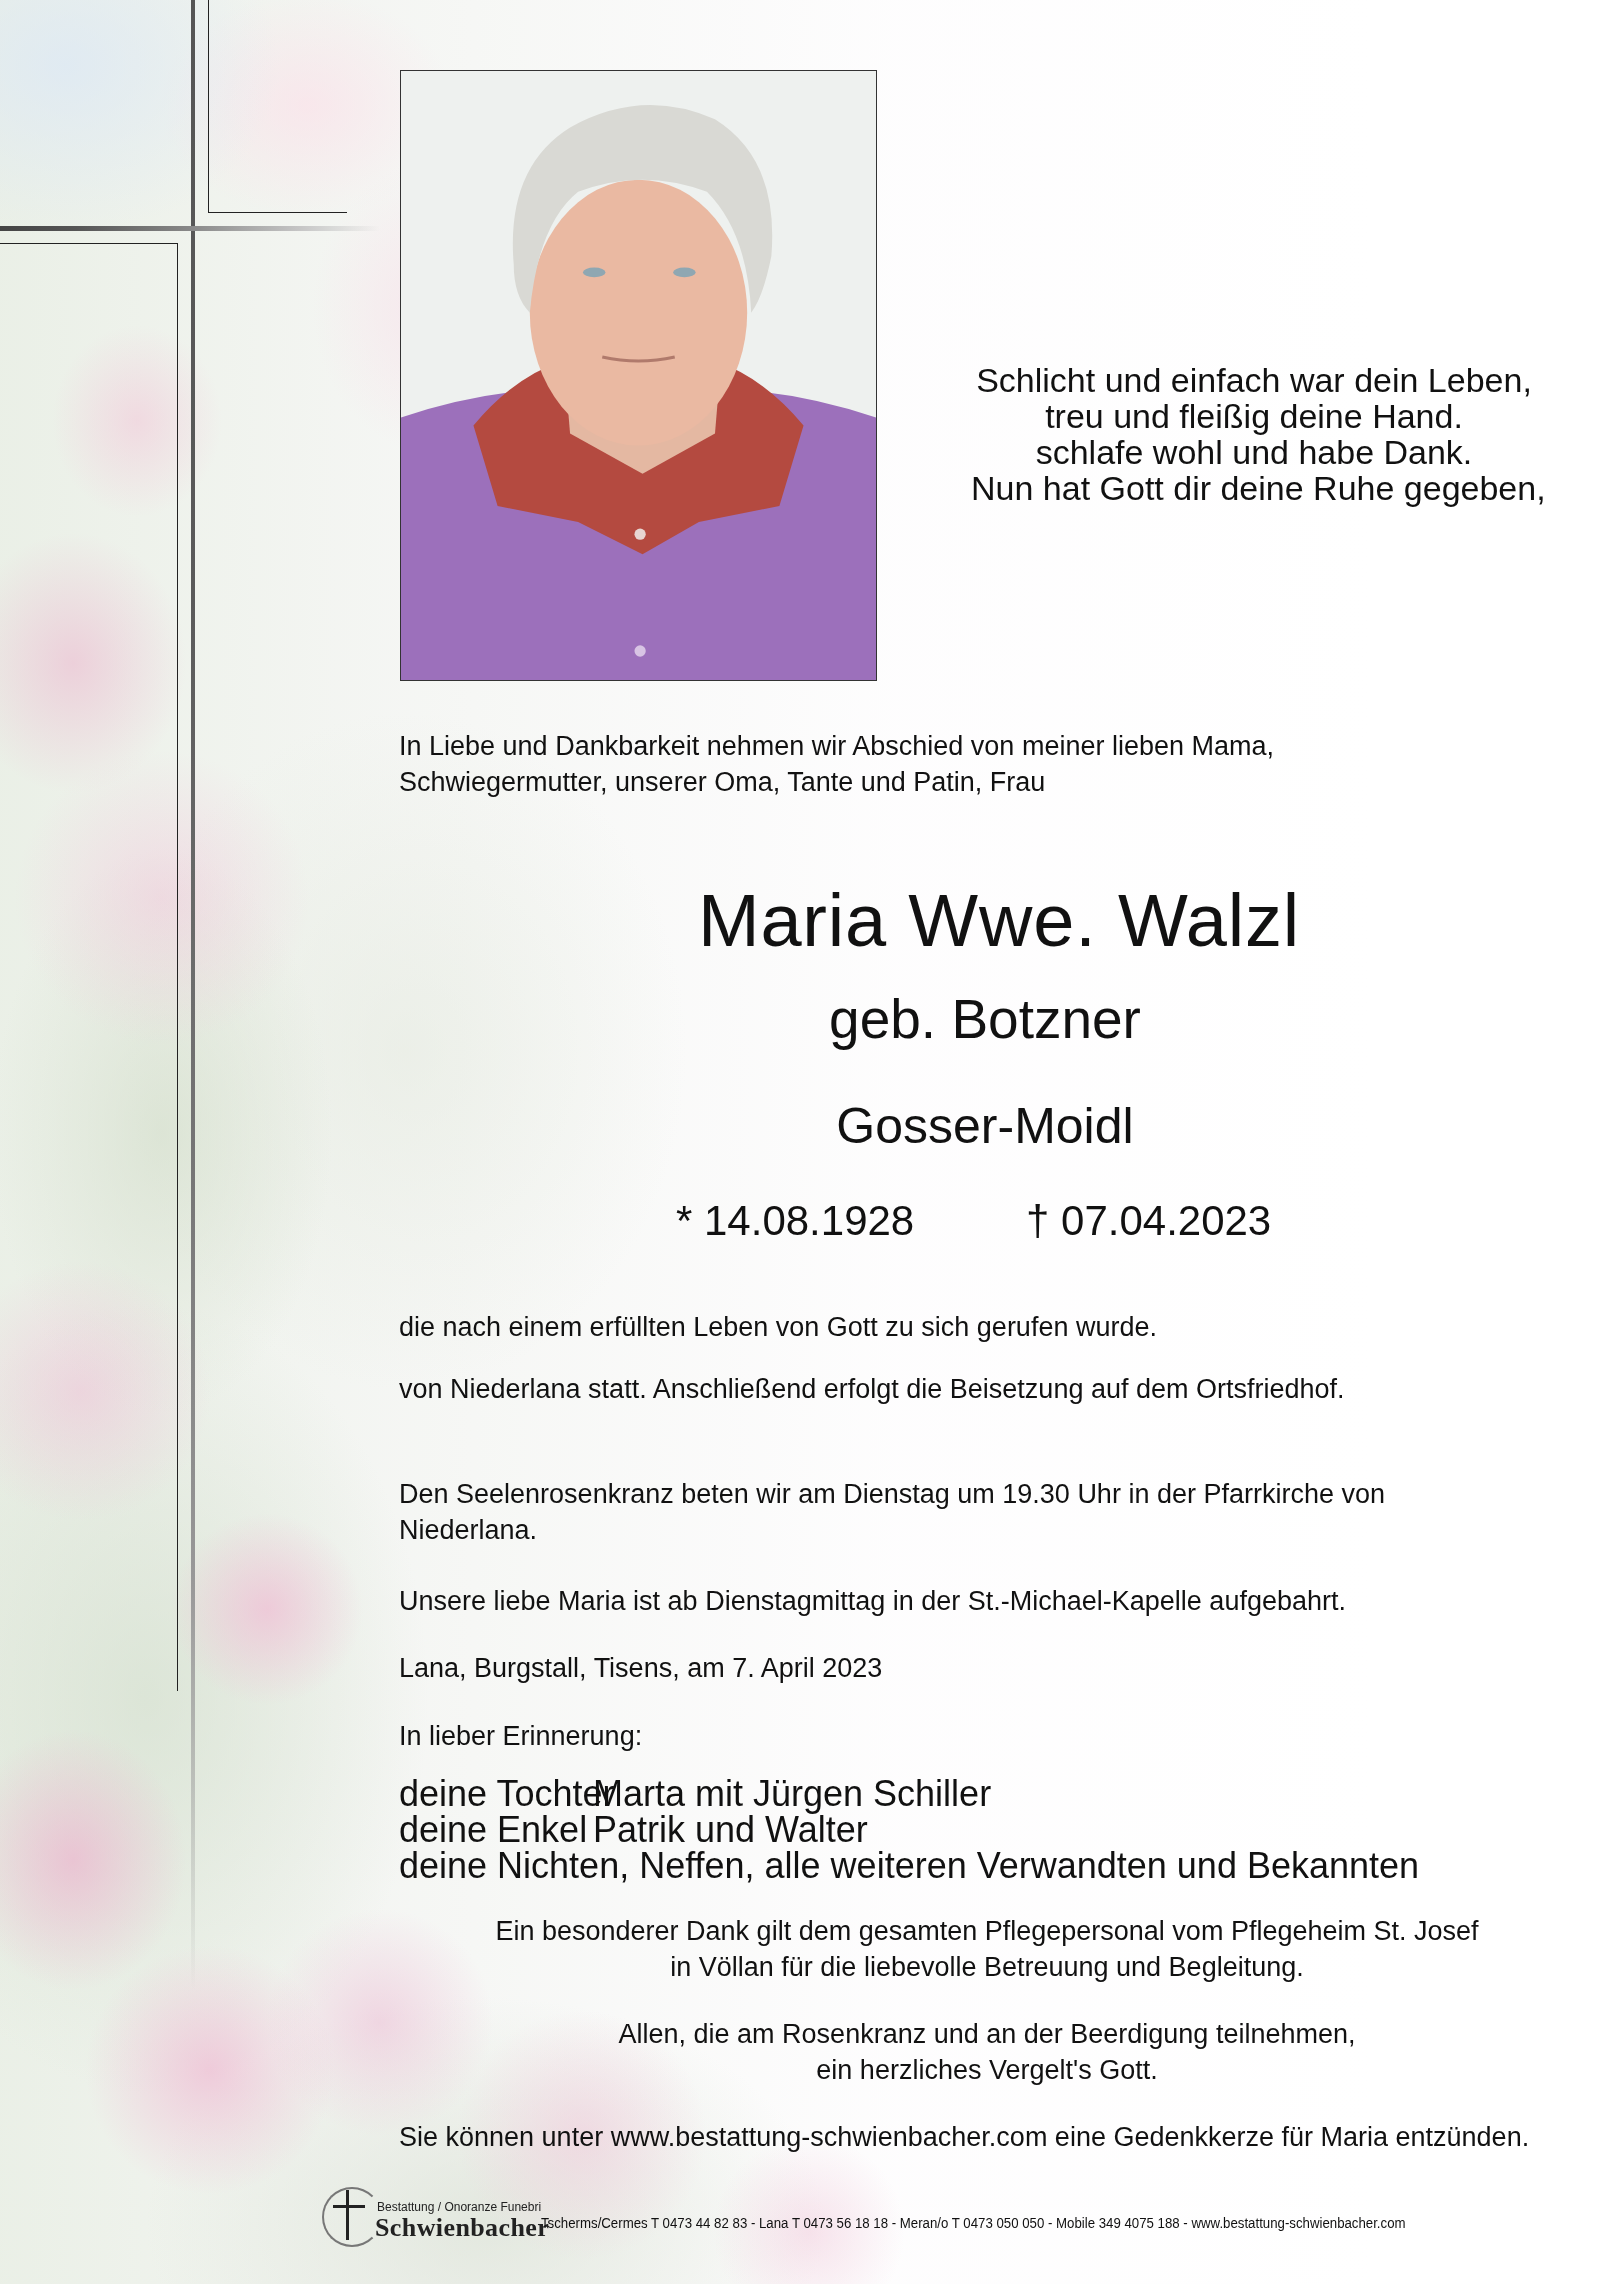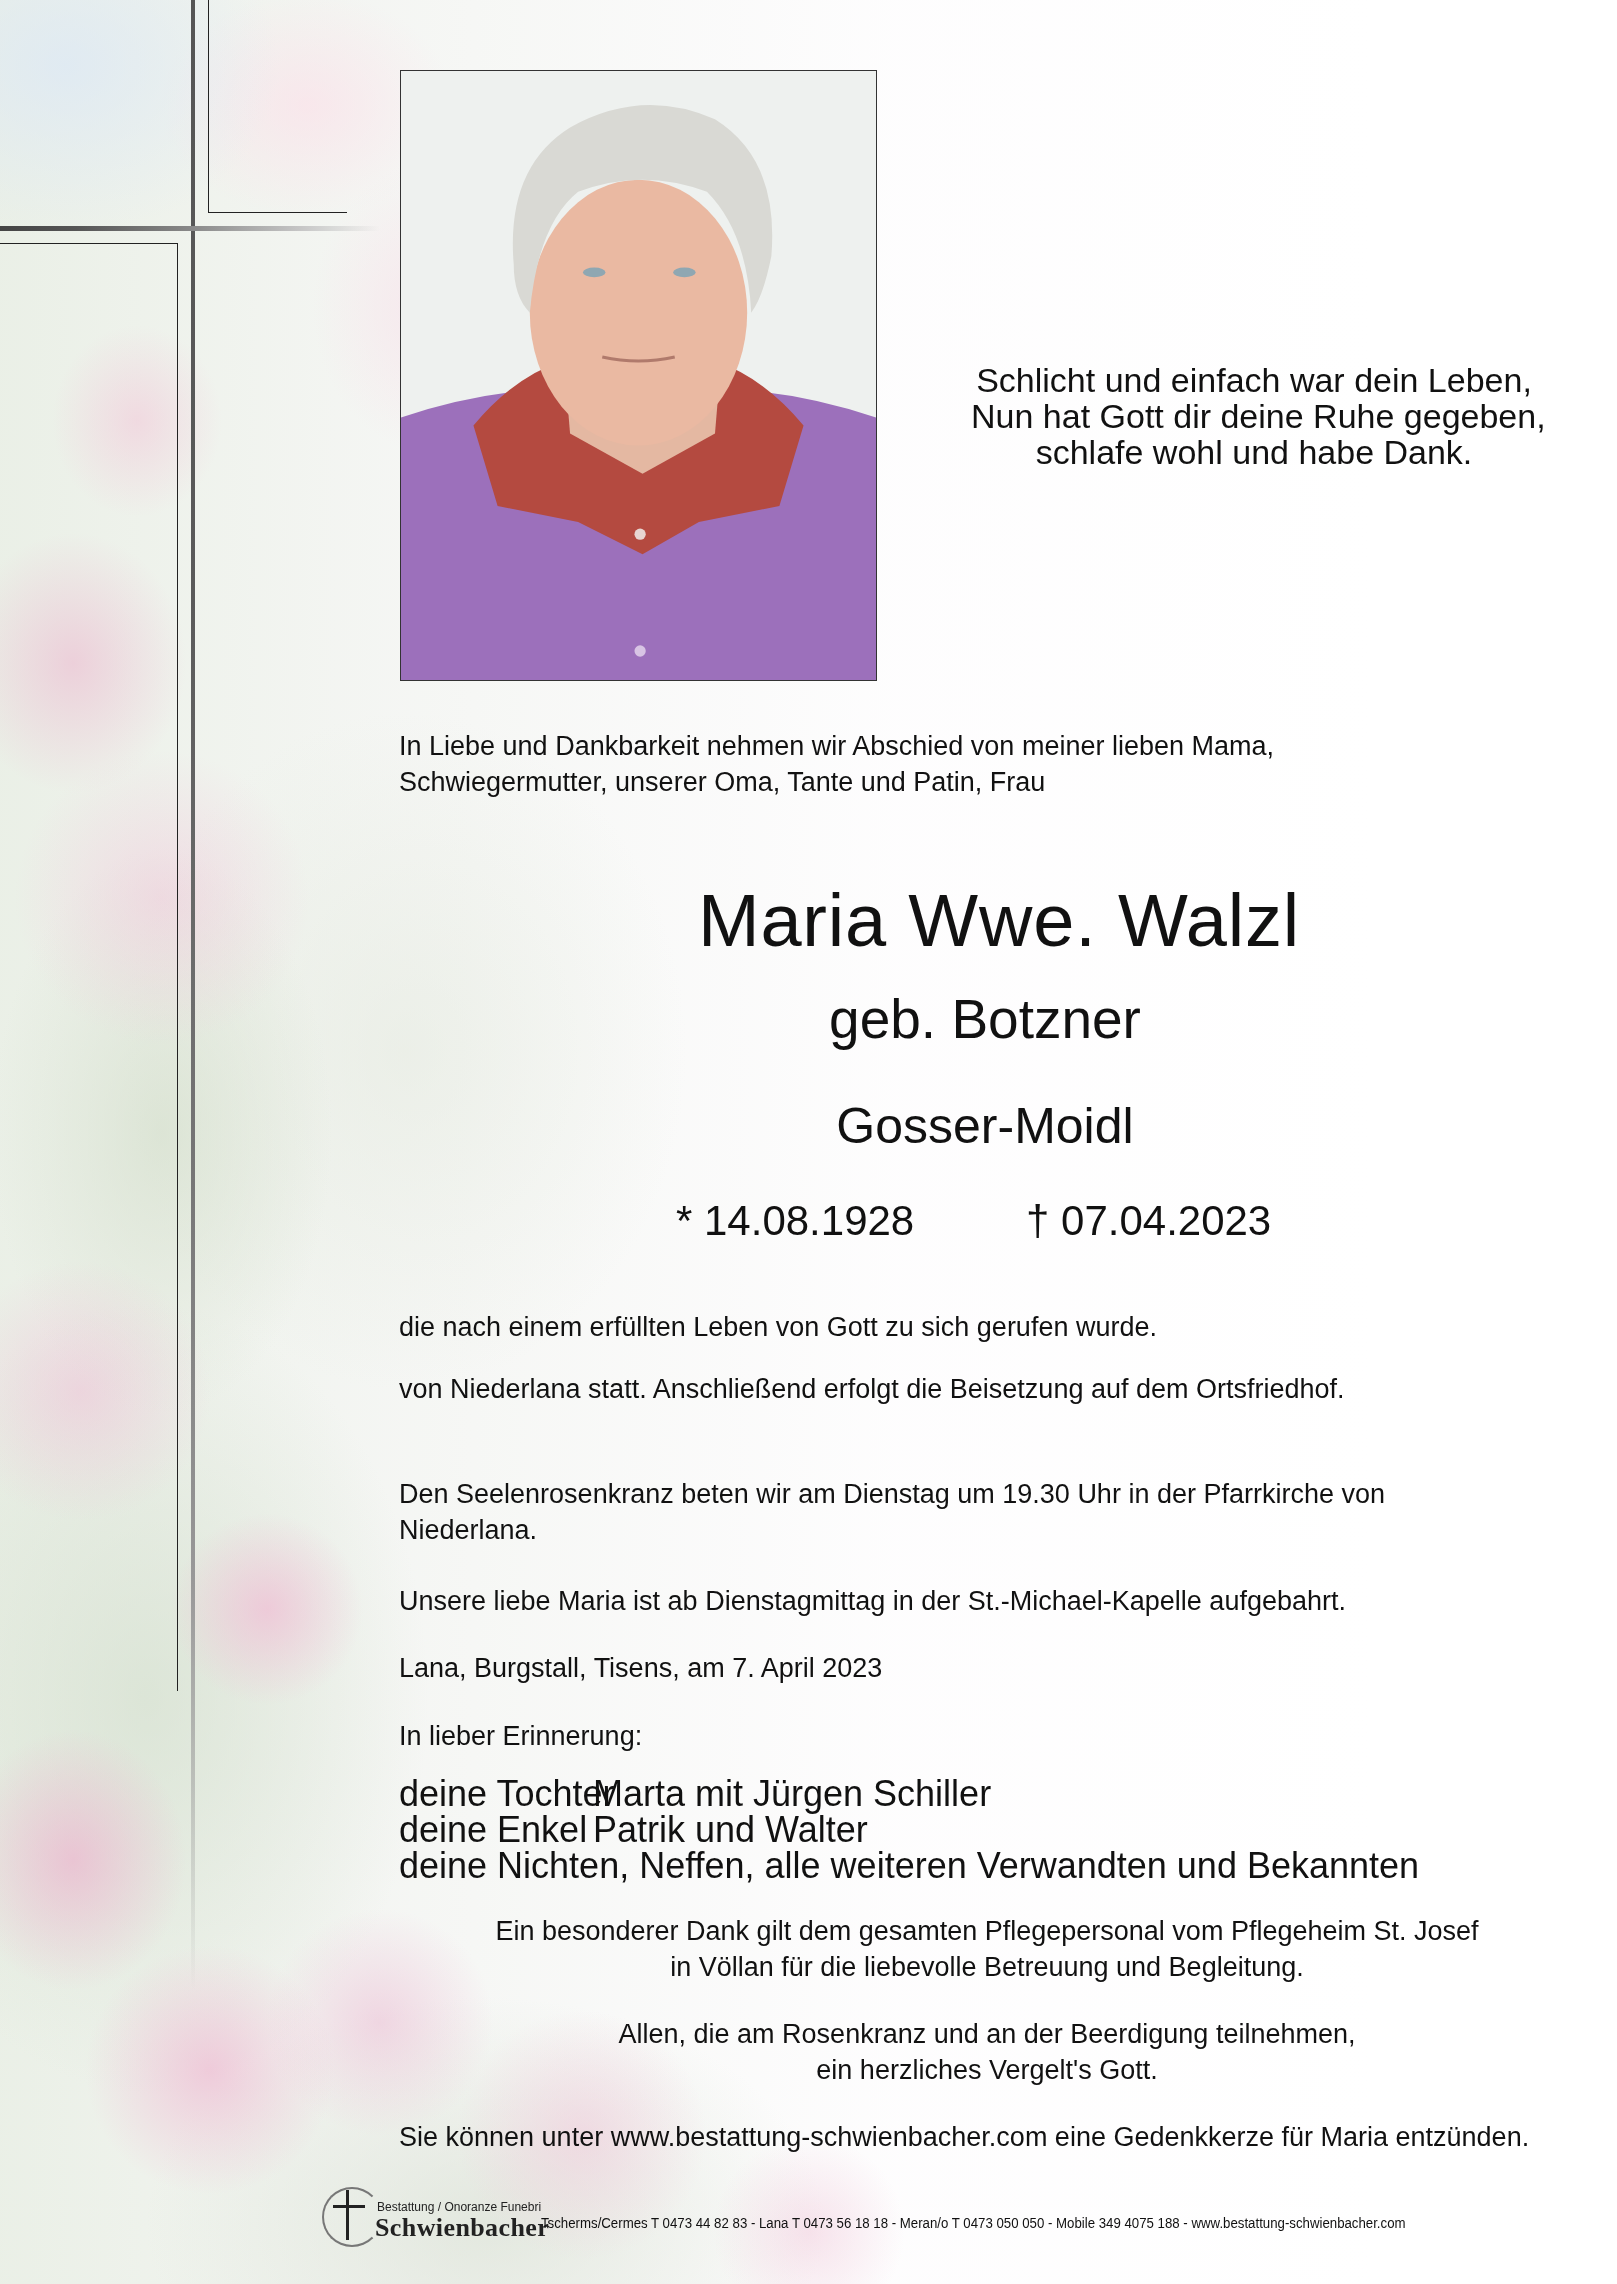--- a/index.html
+++ b/index.html
@@ -271,22 +271,23 @@
 
     <path d="M250 355 Q295 365 340 355" stroke="#b07a6c" stroke-width="4" fill="none"></path>
 
     <circle cx="297" cy="575" r="7" fill="#e7d5d2"></circle>
     <circle cx="297" cy="720" r="7" fill="#d8c4e4"></circle>
   </svg>
 </div>
 
 <div class="poem">
   <div>Schlicht und einfach war dein Leben,</div>
+  <div>treu und fleißig deine Hand.</div>
+  <div>schlafe wohl und habe Dank.</div>
   <div>Nun hat Gott dir deine Ruhe gegeben,</div>
-  <div>schlafe wohl und habe Dank.</div>
 </div>
 
 <div class="text intro">
   <div>In Liebe und Dankbarkeit nehmen wir Abschied von meiner lieben Mama,</div>
   <div>Schwiegermutter, unserer Oma, Tante und Patin, Frau</div>
 </div>
 
 <div class="name name-main">Maria Wwe. Walzl</div>
 <div class="name name-birth">geb. Botzner</div>
 <div class="name name-nick">Gosser-Moidl</div>

